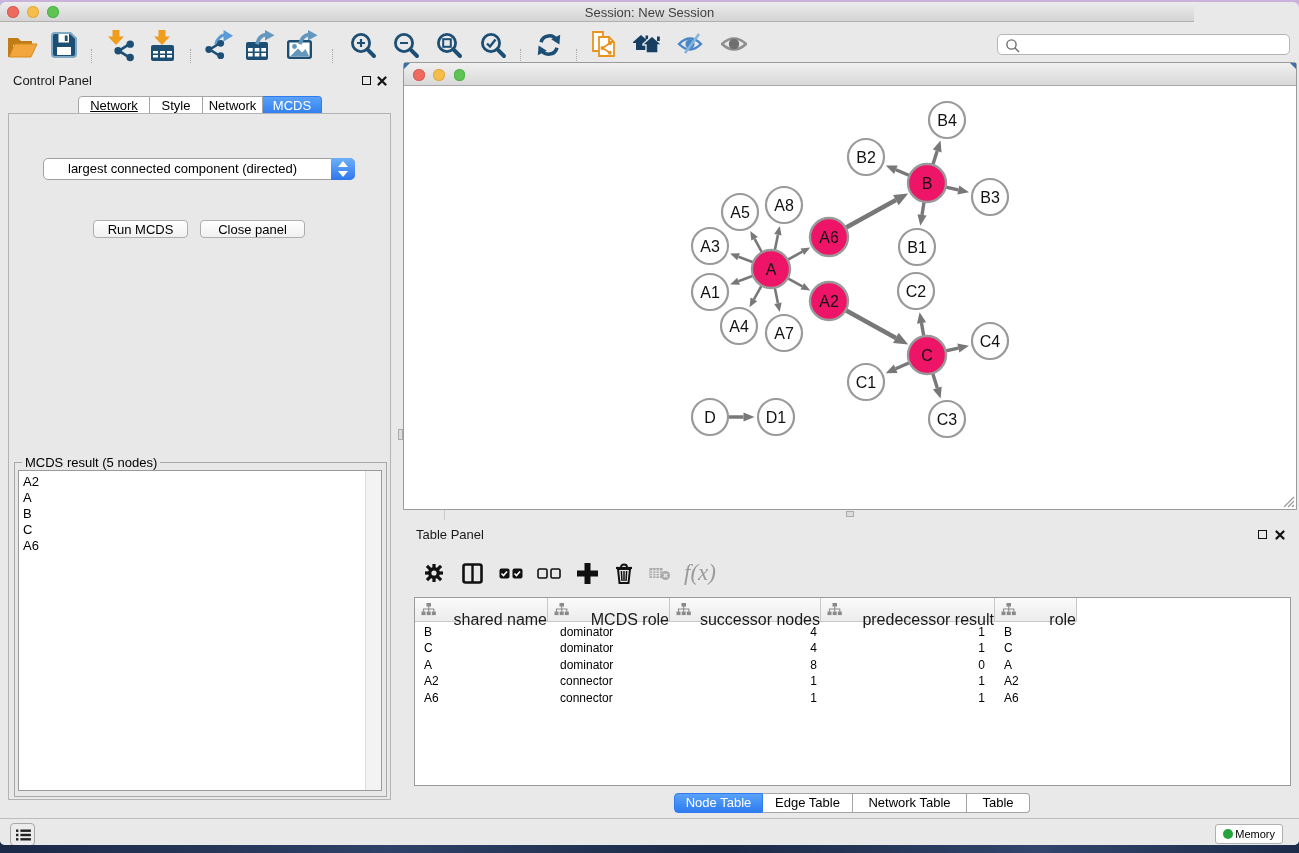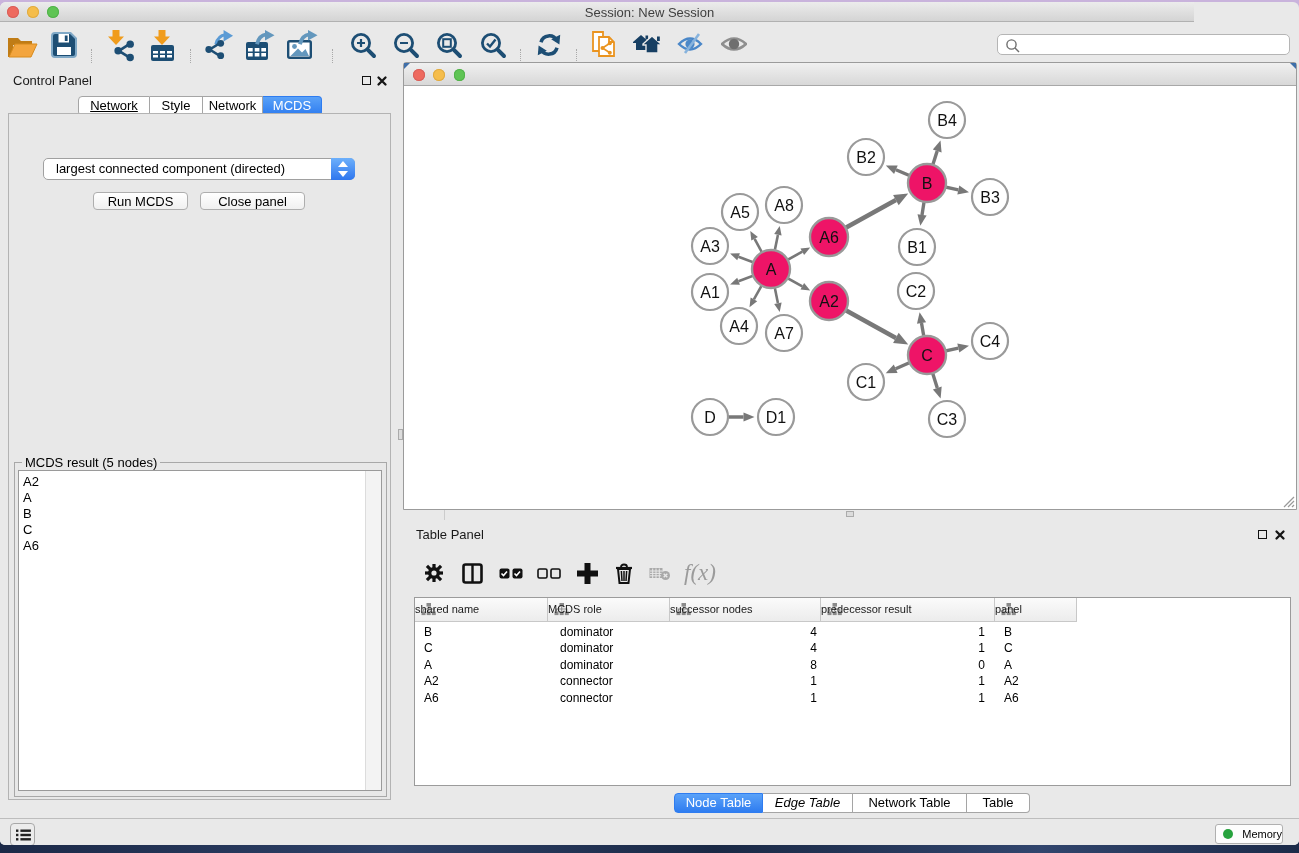--- a/index.html
+++ b/index.html
@@ -17,41 +17,41 @@
   
   #leftpanel { left:0; top:62px; width:445px; height:756px; background:#e9e9e9; border-right:1px solid #cccccc; }
   .panel-title { font-size:13px; color:#1a1a1a; }
   .sqbtn { width:9px; height:9px; border:1.5px solid #111; background:transparent; }
   .tabs { display:flex; font-size:13px; }
   .tab { border:1px solid #a5a5a5; border-left:none; background:#fff; color:#000; text-align:center; line-height:18px; height:20px; }
   .tab.first { border-left:1px solid #a5a5a5; border-radius:4px 0 0 4px; }
   .tab.last { border-radius:0 4px 4px 0; }
   .tab.sel { background:linear-gradient(#5aa2f8,#2e7cf0); border-color:#2e7cf0; color:#fff; }
   #cp-inner { left:8px; top:49px; width:383px; height:687px; border:1px solid #b3b3b3; background:#e8e8e8; }
-  #cp-select { left:43px; top:94px; width:312px; height:22px; background:#fff; border:1px solid #a0a0a0; border-radius:5px; font-size:13px; line-height:20px; padding-left:12px; color:#000; }
+  #cp-select { left:43px; top:94px; width:312px; height:22px; background:#fff; border:1px solid #a0a0a0; border-radius:5px; font-size:13px; line-height:20px; padding-left:24px; color:#000; }
   #cp-select-btn { right:-1px; top:-1px; width:24px; height:22px; border-radius:0 5px 5px 0; background:linear-gradient(#6db0fb,#2e76ee); }
-  .aquabtn { height:18px; background:linear-gradient(#ffffff,#f0f0f0); border:1px solid #aeaeae; border-radius:4px; font-size:13px; text-align:center; line-height:17px; color:#000; }
+  .aquabtn { height:18px; background:linear-gradient(#ffffff,#f0f0f0); border:1px solid #aeaeae; border-radius:4px; font-size:13px; text-align:center; line-height:17px; color:#000;margin-top:28px; }
   #fieldset { left:14px; top:398px; width:373px; height:335px; border:1px solid #a8a8a8; }
   #fieldset-legend { left:22px; top:391px; background:#e8e8e8; padding:0 3px; font-size:13px; }
   #listbox { left:18px; top:406px; width:364px; height:321px; background:#fff; border:1px solid #9a9a9a; font-size:13px; line-height:16px; padding:3px 0 0 4px; }
   #listbox-scroll { left:365px; top:407px; width:16px; height:319px; background:#f3f3f3; border-left:1px solid #dcdcdc; }
   
   #graphwin { left:403px; top:60px; width:894px; height:448px; background:#fff; border:1px solid #9b9b9b; border-radius:3px 3px 0 0; }
   #gw-title { left:0; top:0; width:892px; height:23px; background:linear-gradient(#f0f0f0,#d8d8d8); border-bottom:1px solid #a8a8a8; border-radius:3px 3px 0 0; }
   .tl2 { border-radius:50%; width:11.5px; height:11.5px; top:6px; }
   #gw-title-text { width:892px; top:4px; text-align:center; font-size:13px; font-weight:bold; color:#333; }
   
   #tablepanel { left:405px; top:518px; width:894px; height:300px; background:#e9e9e9; }
   #tablebox { left:9px; top:77px; width:877px; height:189px; background:#fff; border:1px solid #9b9b9b; }
   .thead { left:0; top:0; height:24px; background:linear-gradient(#fbfbfb,#ececec); border-bottom:1px solid #c8c8c8; border-right:1px solid #c8c8c8; }
-  .thead .lbl { width:100%; text-align:left; top:5px; font-size:11px; color:#1a1a1a; }
+  .thead .lbl { width:100%; text-align:right; top:13px; font-size:16px; color:#1a1a1a; }
   .trow { font-size:12px; color:#000; }
   
   #statusbar { left:0; top:816px; width:1299px; height:27px; background:#e9e9e9; border-top:1px solid #bdbdbd; }
-  #memory { left:1215px; top:5px; width:68px; height:20px; background:#fdfdfd; border:1px solid #b0b0b0; border-radius:3px; font-size:11px; line-height:18px; text-align:right; }
+  #memory { left:1215px; top:5px; width:68px; height:20px; background:#fdfdfd; border:1px solid #b0b0b0; border-radius:3px; font-size:11px; line-height:18px; text-align:right; padding-right:7px; }
 </style>
 </head>
 <body>
 <div id="desktop-top" class="abs"></div>
 <div id="win" class="abs">
   <div id="titlebar" class="abs">
     <div class="tl abs" style="left:7px;background:#ee6a5f;box-shadow:inset 0 0 0 1px #d8605b;"></div>
     <div class="tl abs" style="left:27px;background:#f5bd4b;box-shadow:inset 0 0 0 1px #e0ab42;"></div>
     <div class="tl abs" style="left:47px;background:#5fc454;box-shadow:inset 0 0 0 1px #52b24b;"></div>
     <div id="title-text" class="abs">Session: New Session</div>
@@ -445,21 +445,21 @@
             <g fill="#8a8a8a">
               <rect x="5.5" y="0" width="4.5" height="3.6"></rect>
               <rect x="0.5" y="8.5" width="4" height="3.6"></rect>
               <rect x="5.7" y="8.5" width="4" height="3.6"></rect>
               <rect x="10.8" y="8.5" width="4" height="3.6"></rect>
             </g>
             <g stroke="#8a8a8a" stroke-width="1.1" fill="none">
               <path d="M7.7 3.6 V6 M2.5 8.5 V6 H12.8 V8.5 M7.7 6 V8.5"></path>
             </g>
           </svg>
-          <div class="lbl abs">panel</div>
+          <div class="lbl abs">role</div>
         </div>
         <div class="trow abs" style="left:9px;top:27px;">B</div>
         <div class="trow abs" style="left:145px;top:27px;">dominator</div>
         <div class="trow abs" style="left:255px;top:27px;width:147px;text-align:right;">4</div>
         <div class="trow abs" style="left:406px;top:27px;width:164px;text-align:right;">1</div>
         <div class="trow abs" style="left:589px;top:27px;">B</div>
         <div class="trow abs" style="left:9px;top:43.4px;">C</div>
         <div class="trow abs" style="left:145px;top:43.4px;">dominator</div>
         <div class="trow abs" style="left:255px;top:43.4px;width:147px;text-align:right;">4</div>
         <div class="trow abs" style="left:406px;top:43.4px;width:164px;text-align:right;">1</div>
@@ -475,21 +475,21 @@
         <div class="trow abs" style="left:406px;top:76.19999999999999px;width:164px;text-align:right;">1</div>
         <div class="trow abs" style="left:589px;top:76.19999999999999px;">A2</div>
         <div class="trow abs" style="left:9px;top:92.6px;">A6</div>
         <div class="trow abs" style="left:145px;top:92.6px;">connector</div>
         <div class="trow abs" style="left:255px;top:92.6px;width:147px;text-align:right;">1</div>
         <div class="trow abs" style="left:406px;top:92.6px;width:164px;text-align:right;">1</div>
         <div class="trow abs" style="left:589px;top:92.6px;">A6</div>
       </div>
     <div class="tabs abs" style="left:269px;top:273px;">
       <div class="tab first sel" style="width:89px;">Node Table</div>
-      <div class="tab" style="width:90px;font-style:italic;">Edge Table</div>
+      <div class="tab" style="width:90px;">Edge Table</div>
       <div class="tab" style="width:114px;">Network Table</div>
       <div class="tab last" style="width:63px;">Table</div>
     </div>
 
   </div>
   <div class="abs" style="left:846px;top:509px;width:8px;height:6px;background:#dcdcdc;border:1px solid #ababab;"></div>
     <div class="abs" style="left:398px;top:427px;width:5px;height:11px;background:#dcdcdc;border:1px solid #ababab;"></div>
     <div id="statusbar" class="abs">
 
     <div class="abs" style="left:10px;top:4px;width:25px;height:23px;border:1px solid #a8a8a8;border-radius:4px;background:#ececec;">

